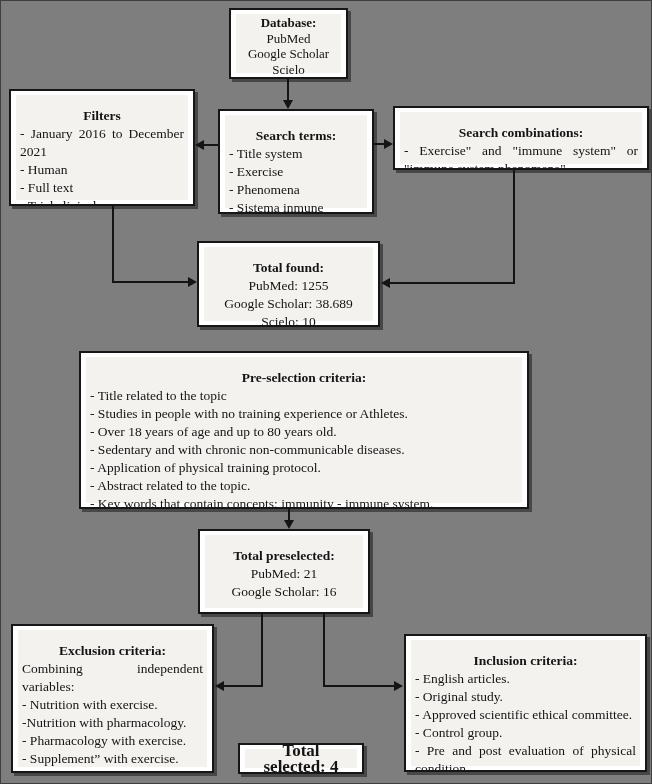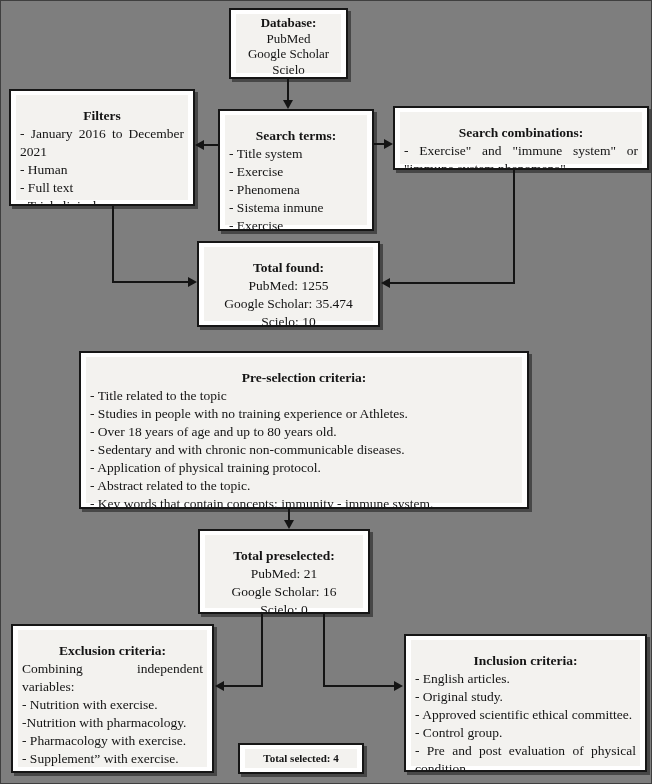--- a/index.html
+++ b/index.html
@@ -64,21 +64,21 @@
       <div class="title">Filters</div>
       <div>
           <div class="line">- January 2016 to December 2021</div>
           <div class="line">- Human</div>
           <div class="line">- Full text</div>
           <div class="line">- Trial clinical</div>
         </div>
     </div>
   </div>
 
-  <div class="fbox" style="left:217px;top:108px;width:156px;height:122px;">
+  <div class="fbox" style="left:217px;top:108px;width:156px;height:105px;">
     <div class="inner">
       <div class="title">Search terms:</div>
       <div>
           <div class="line">- Title system</div>
           <div class="line">- Exercise</div>
           <div class="line">- Phenomena</div>
           <div class="line">- Sistema inmune</div>
           <div class="line">- Exercise</div>
         </div>
     </div>
@@ -91,21 +91,21 @@
           <div class="line">- Exercise" and "immune system" or "immune system phenomena".</div>
         </div>
     </div>
   </div>
 
   <div class="fbox" style="left:196px;top:240px;width:183px;height:86px;">
     <div class="inner center">
       <div class="title">Total found:</div>
       <div>
           <div class="line" style="text-align: center;">PubMed: 1255</div>
-          <div class="line" style="text-align: center;">Google Scholar: 35.474</div>
+          <div class="line" style="text-align: center;">Google Scholar: 38.689</div>
           <div class="line" style="text-align: center;">Scielo: 10</div>
         </div>
     </div>
   </div>
 
   <div class="fbox" style="left:78px;top:350px;width:450px;height:158px;">
     <div class="inner">
       <div class="title">Pre-selection criteria:</div>
       <div>
           <div class="line">- Title related to the topic</div>
@@ -118,21 +118,20 @@
         </div>
     </div>
   </div>
 
   <div class="fbox" style="left:197px;top:528px;width:172px;height:85px;">
     <div class="inner center">
       <div class="title">Total preselected:</div>
       <div>
           <div class="line" style="text-align: center;">PubMed: 21</div>
           <div class="line" style="text-align: center;">Google Scholar: 16</div>
-          <div class="line" style="text-align: center;">Scielo: 0</div>
         </div>
     </div>
   </div>
 
   <div class="fbox" style="left:10px;top:623px;width:203px;height:149px;">
     <div class="inner justify">
       <div class="title">Exclusion criteria:</div>
       <div>
           <div class="line">Combining independent variables:</div>
           <div class="line">- Nutrition with exercise.</div>
@@ -151,21 +150,21 @@
           <div class="line">- Original study.</div>
           <div class="line">- Approved scientific ethical committee.</div>
           <div class="line">- Control group.</div>
           <div class="line">- Pre and post evaluation of physical condition.</div>
         </div>
     </div>
   </div>
 
   <div class="fbox" style="left:237px;top:742px;width:126px;height:31px;">
     <div class="inner compact" style="display:flex;align-items:center;justify-content:center;">
-      <div class="title" style="font-size:11px;text-align:center;">Total selected: 4</div>
+      <div class="title" style="font-size:17px;text-align:center;">Total selected: 4</div>
     </div>
   </div>
 
   <div class="vline" style="left:286px;top:78px;height:22px;"></div>
   <div class="ah ah-down" style="left:282px;top:99px;"></div>
 
   <div class="hline" style="left:202px;top:143px;width:15px;"></div>
   <div class="ah ah-left" style="left:194px;top:139px;"></div>
 
   <div class="hline" style="left:373px;top:142px;width:11px;"></div>

